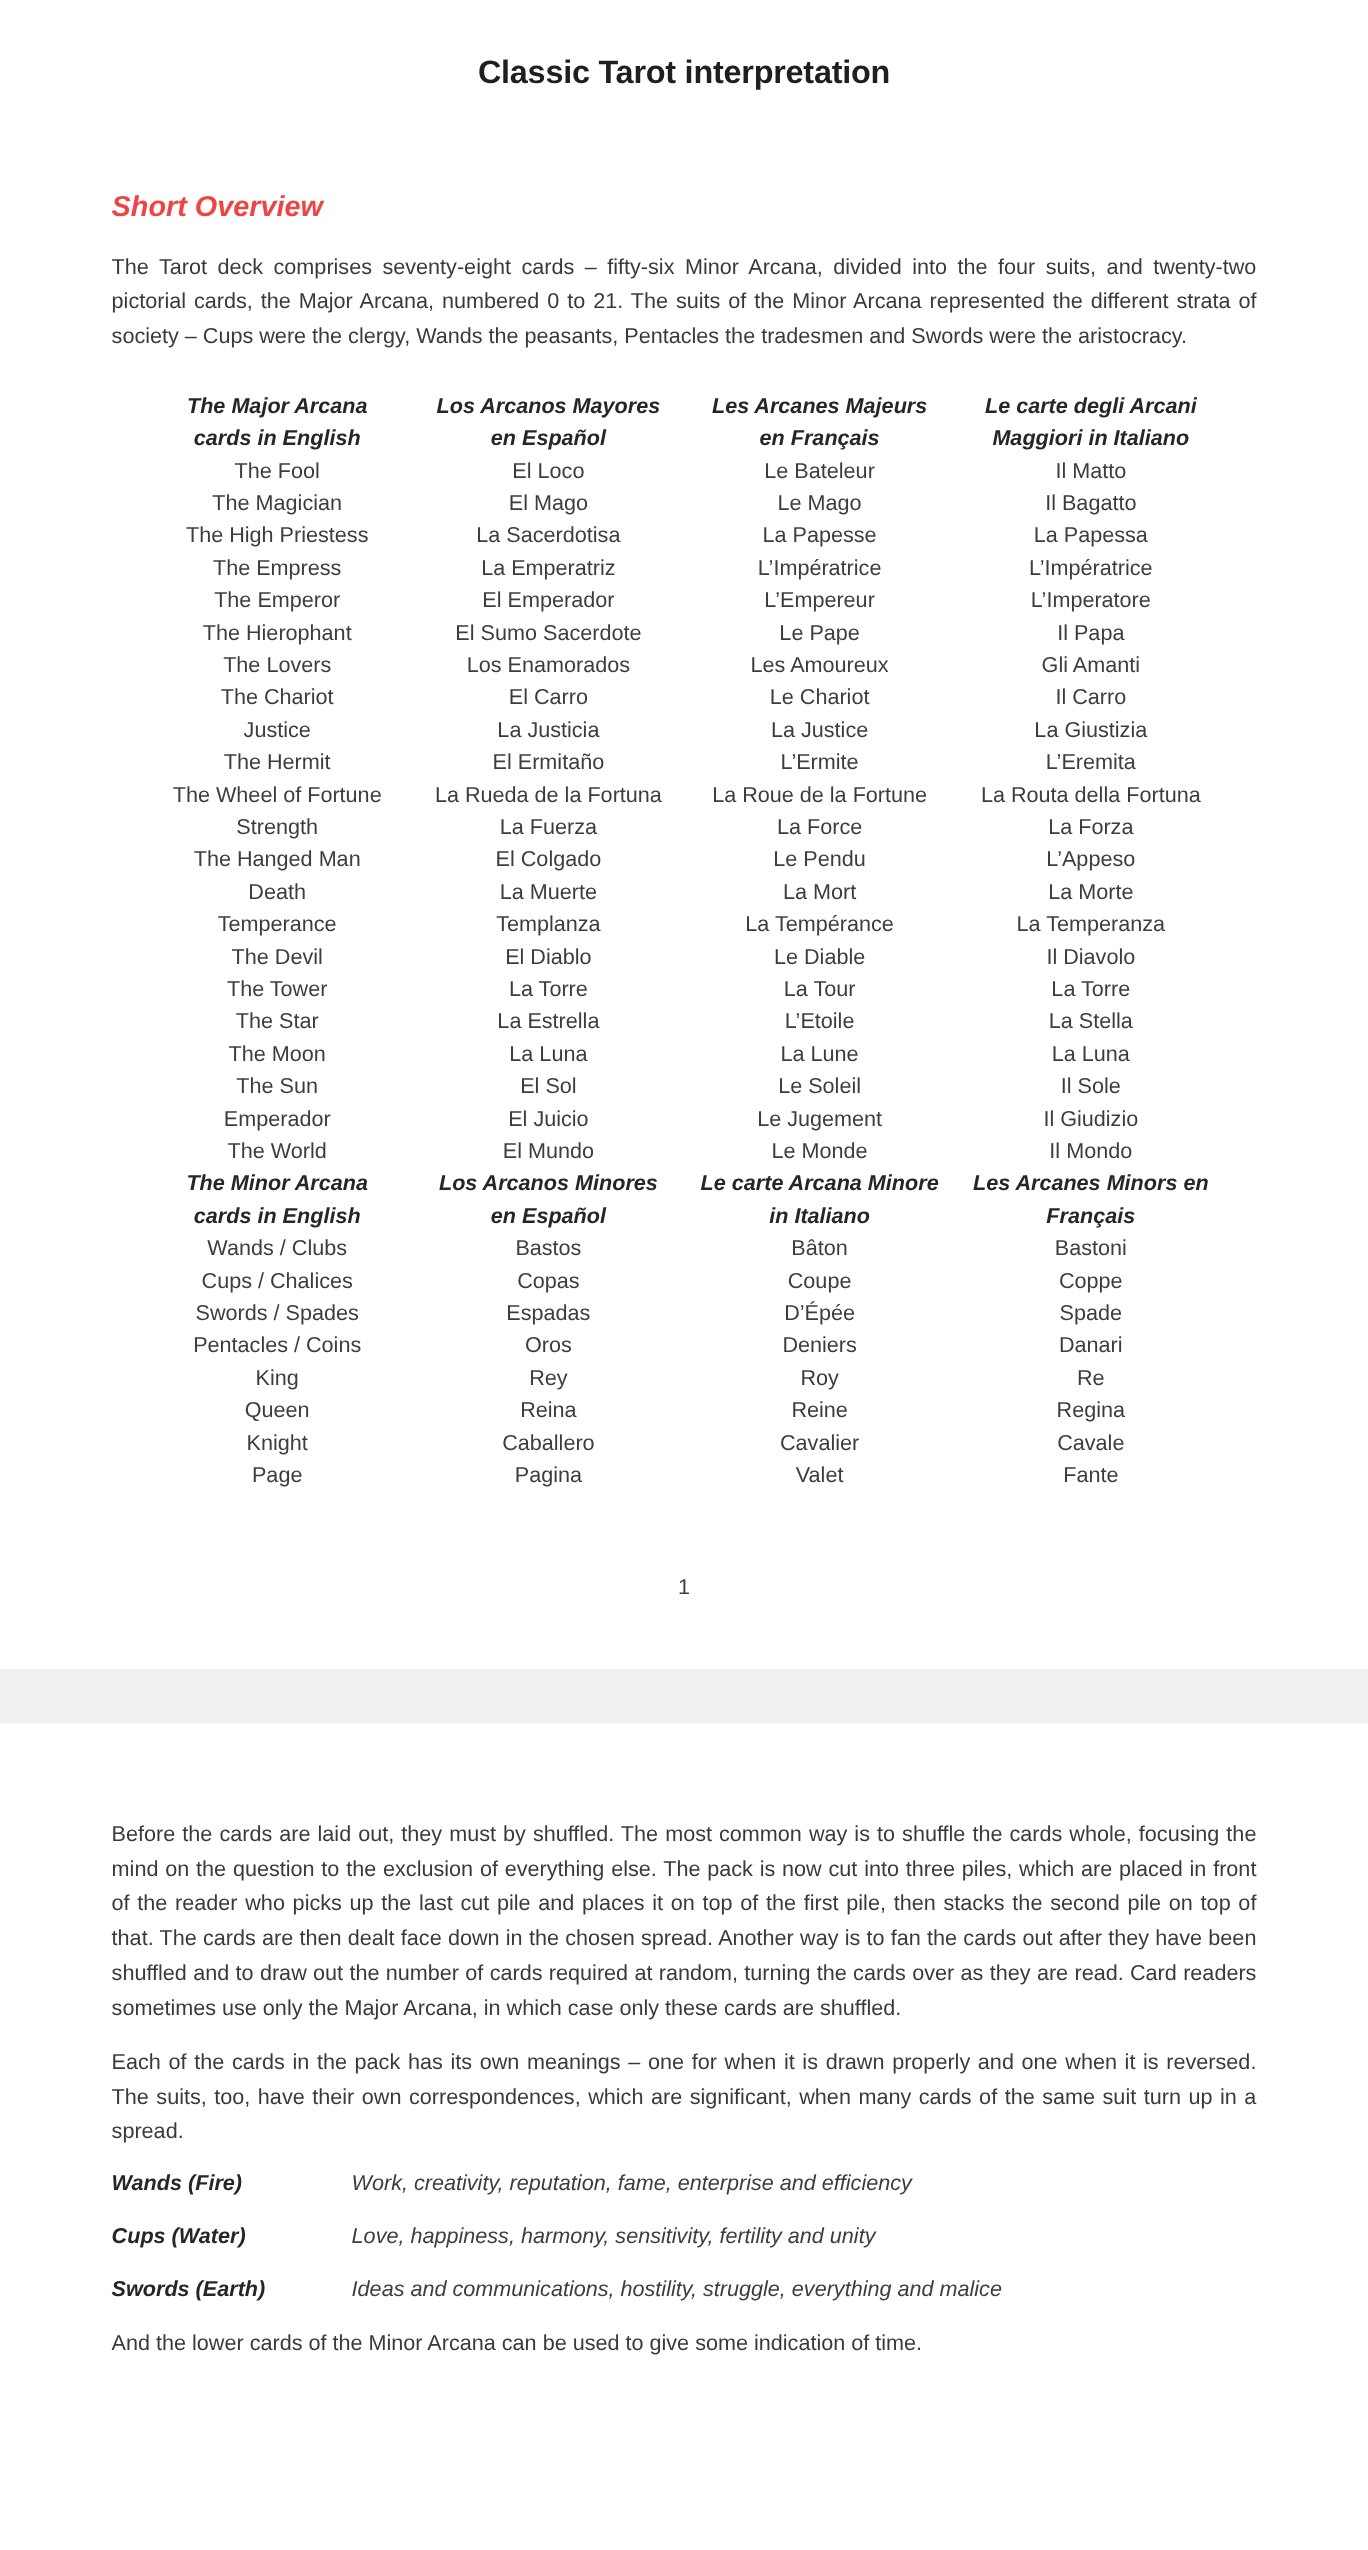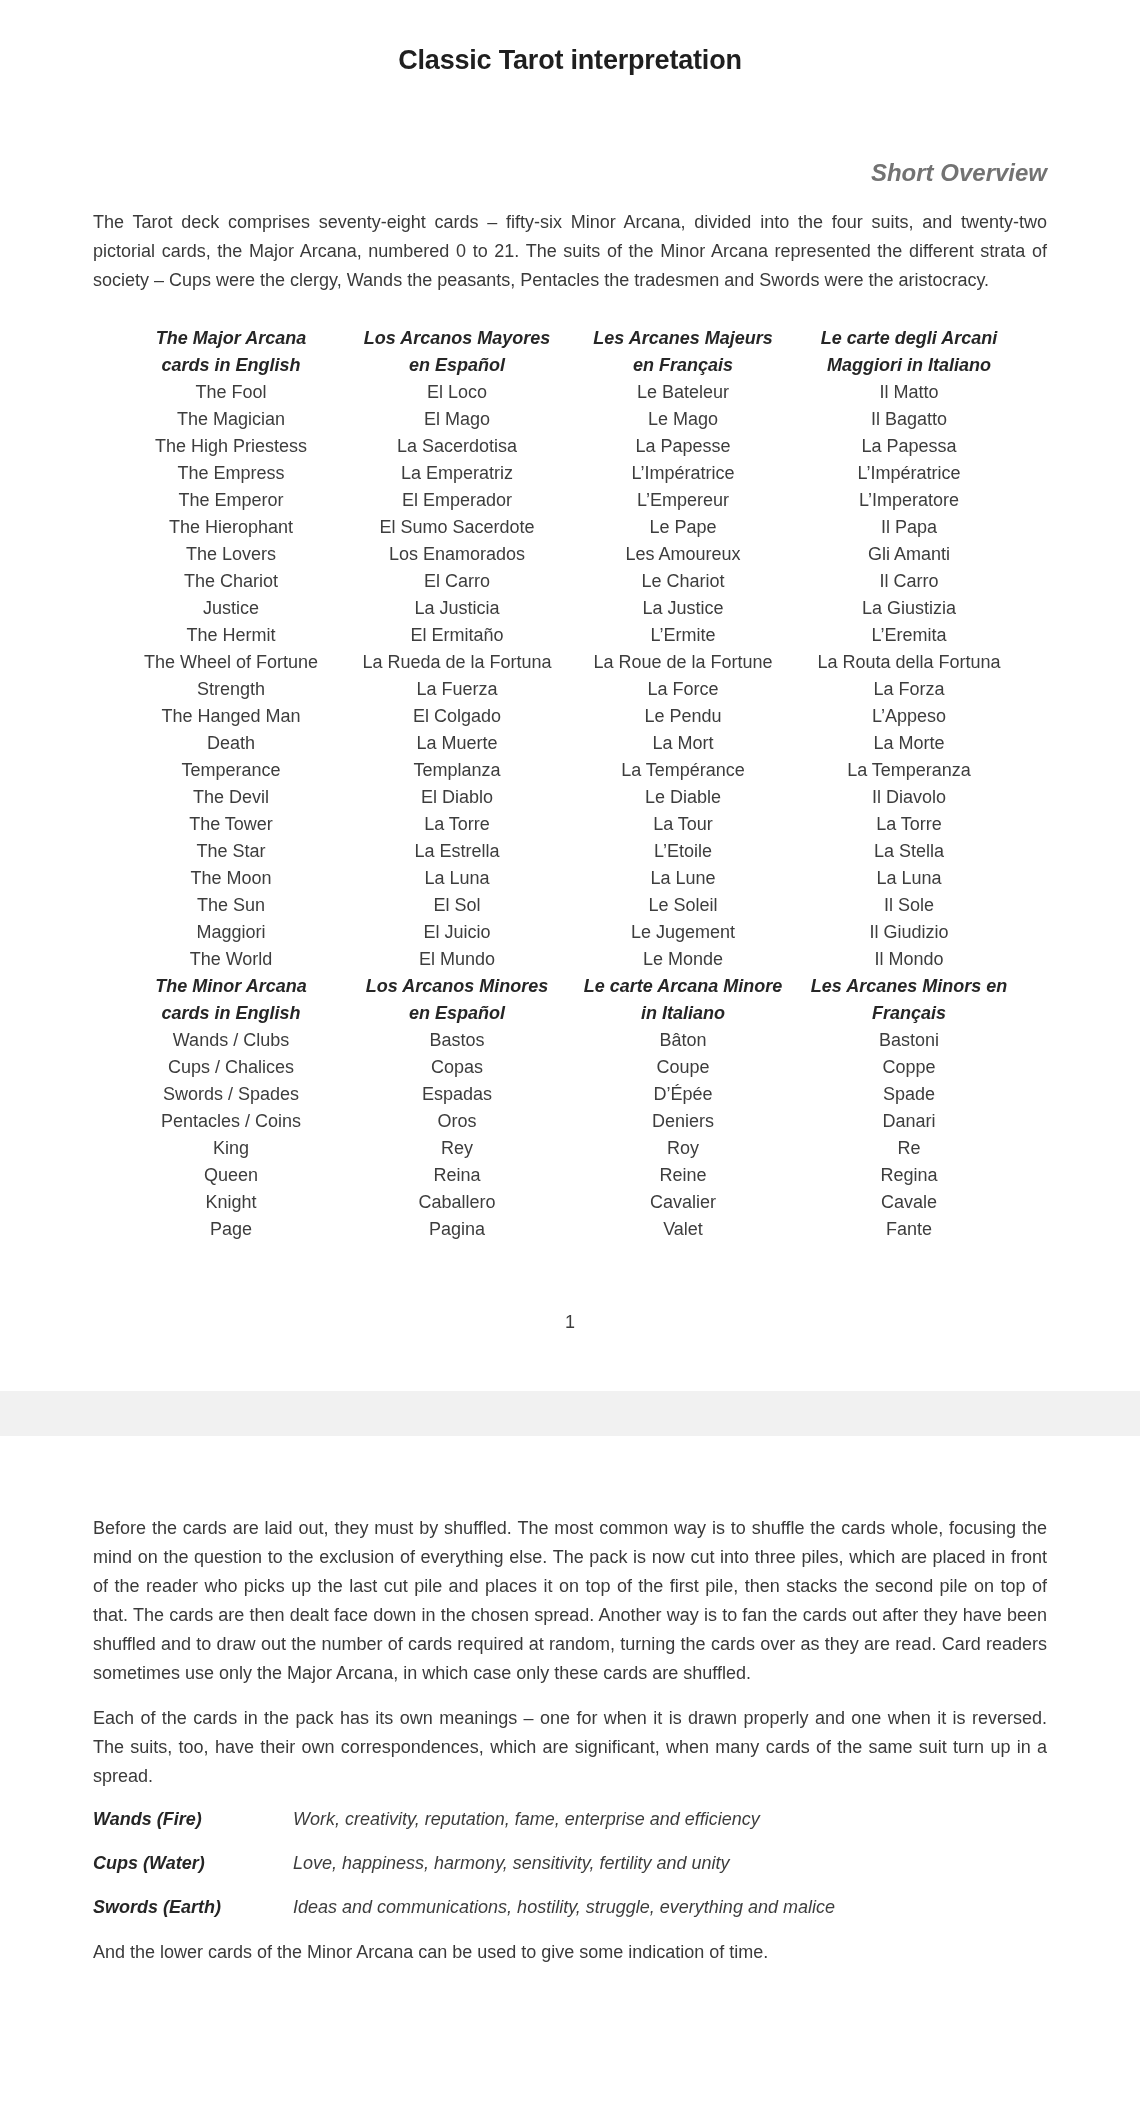--- a/index.html
+++ b/index.html
@@ -22,22 +22,21 @@
     font-weight: bold;
     color: #1f1f1f;
     letter-spacing: -0.2px;
   }
   .overview-heading {
     margin: 82px 0 14px;
     font-size: 24px;
     line-height: 29px;
     font-style: italic;
     font-weight: bold;
-    color: #737373;
-    text-align: right;
+    color: #ef4444;
   }
   .body-text {
     margin: 21px 0 0;
     font-size: 18px;
     line-height: 29px;
     text-align: justify;
     color: #3a3a3a;
   }
 
   .tarot-table {
@@ -199,21 +198,21 @@
       <div class="cell">L’Etoile</div>
       <div class="cell">La Stella</div>
       <div class="cell">The Moon</div>
       <div class="cell">La Luna</div>
       <div class="cell">La Lune</div>
       <div class="cell">La Luna</div>
       <div class="cell">The Sun</div>
       <div class="cell">El Sol</div>
       <div class="cell">Le Soleil</div>
       <div class="cell">Il Sole</div>
-      <div class="cell">Maggiori</div>
+      <div class="cell">Emperador</div>
       <div class="cell">El Juicio</div>
       <div class="cell">Le Jugement</div>
       <div class="cell">Il Giudizio</div>
       <div class="cell">The World</div>
       <div class="cell">El Mundo</div>
       <div class="cell">Le Monde</div>
       <div class="cell">Il Mondo</div>
       <div class="cell head">
         <span>The Minor Arcana</span>
         <span>cards in English</span>

